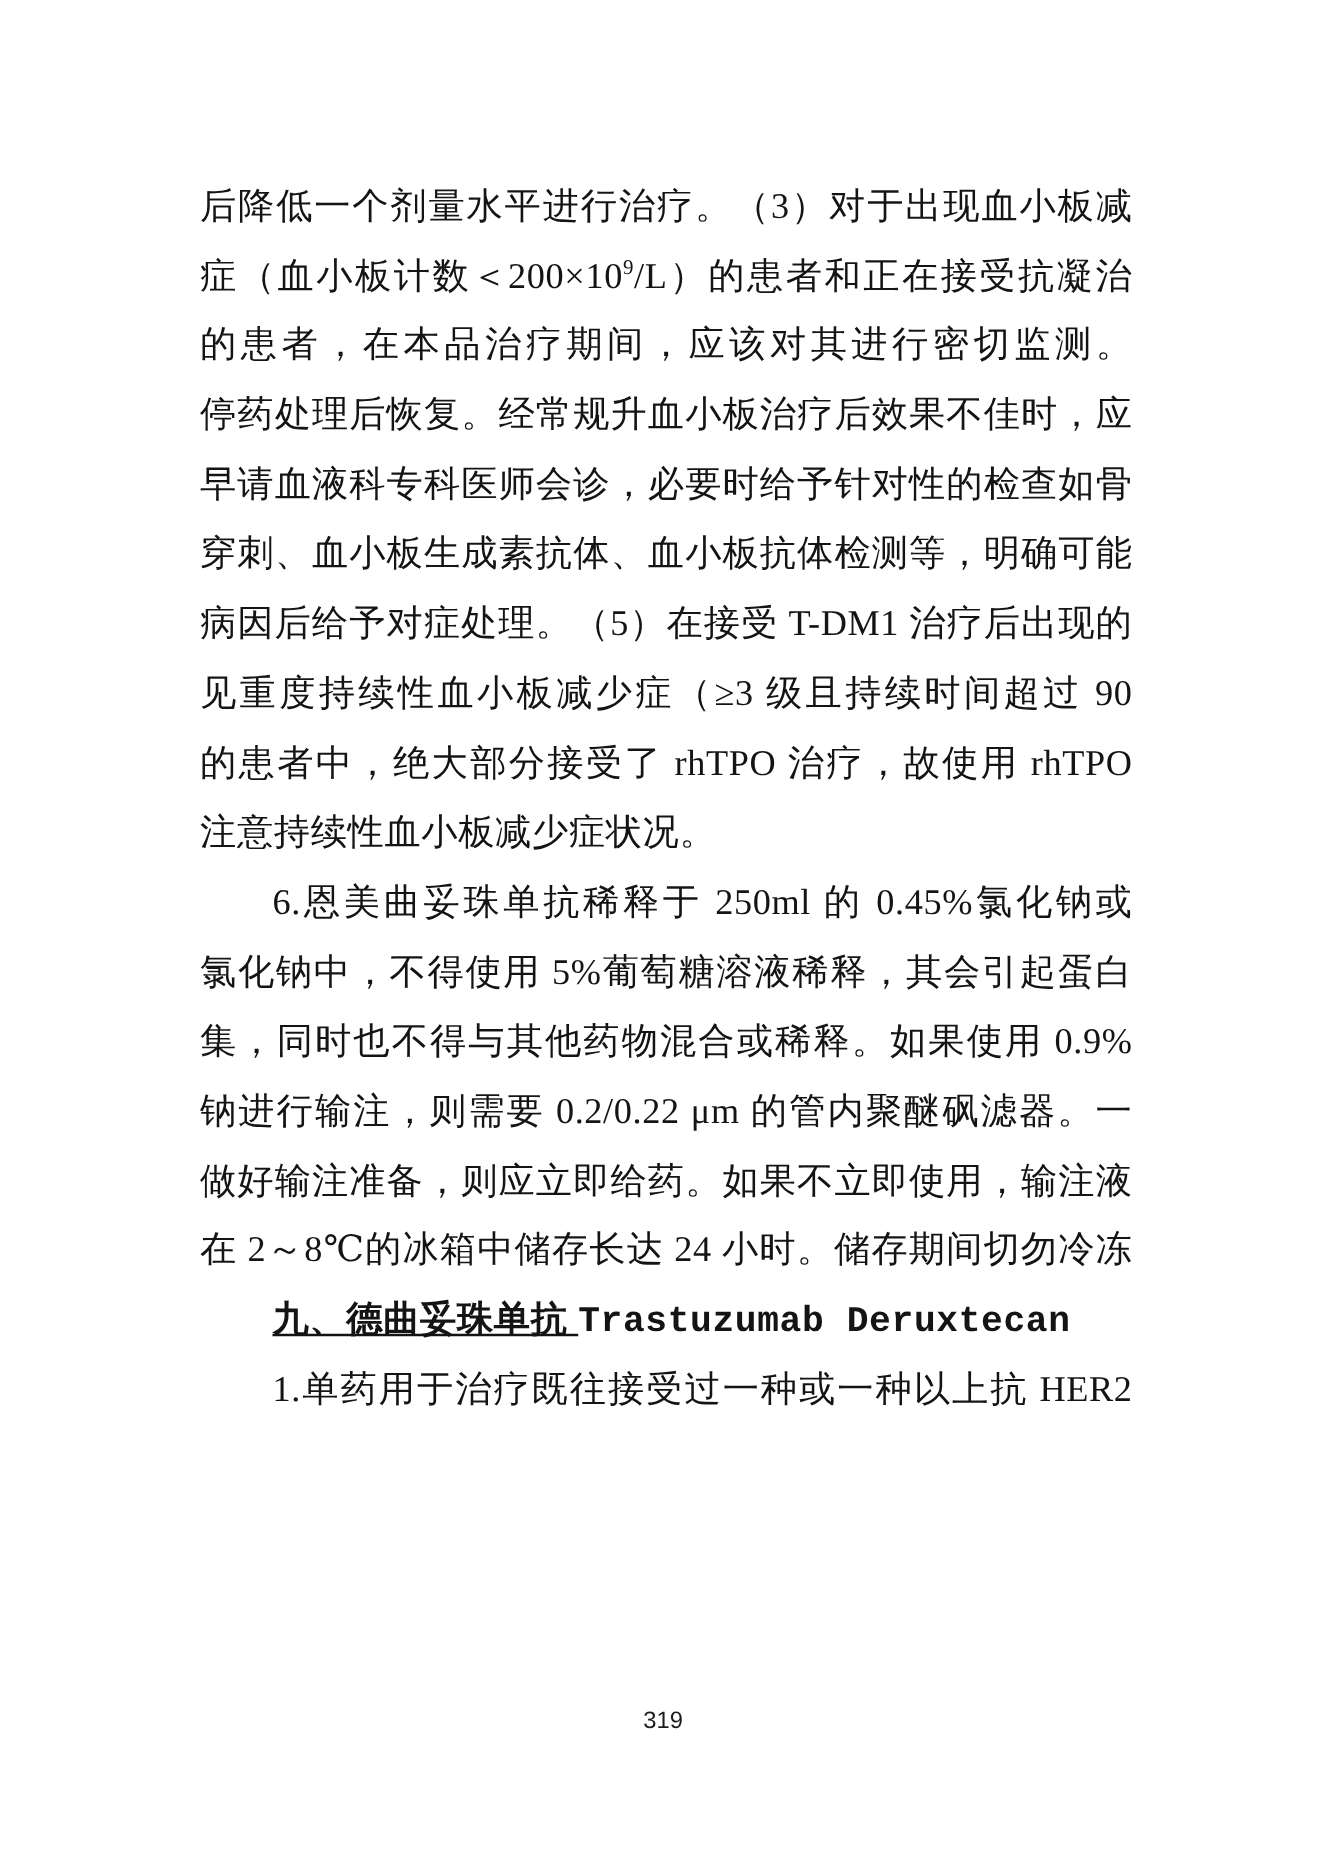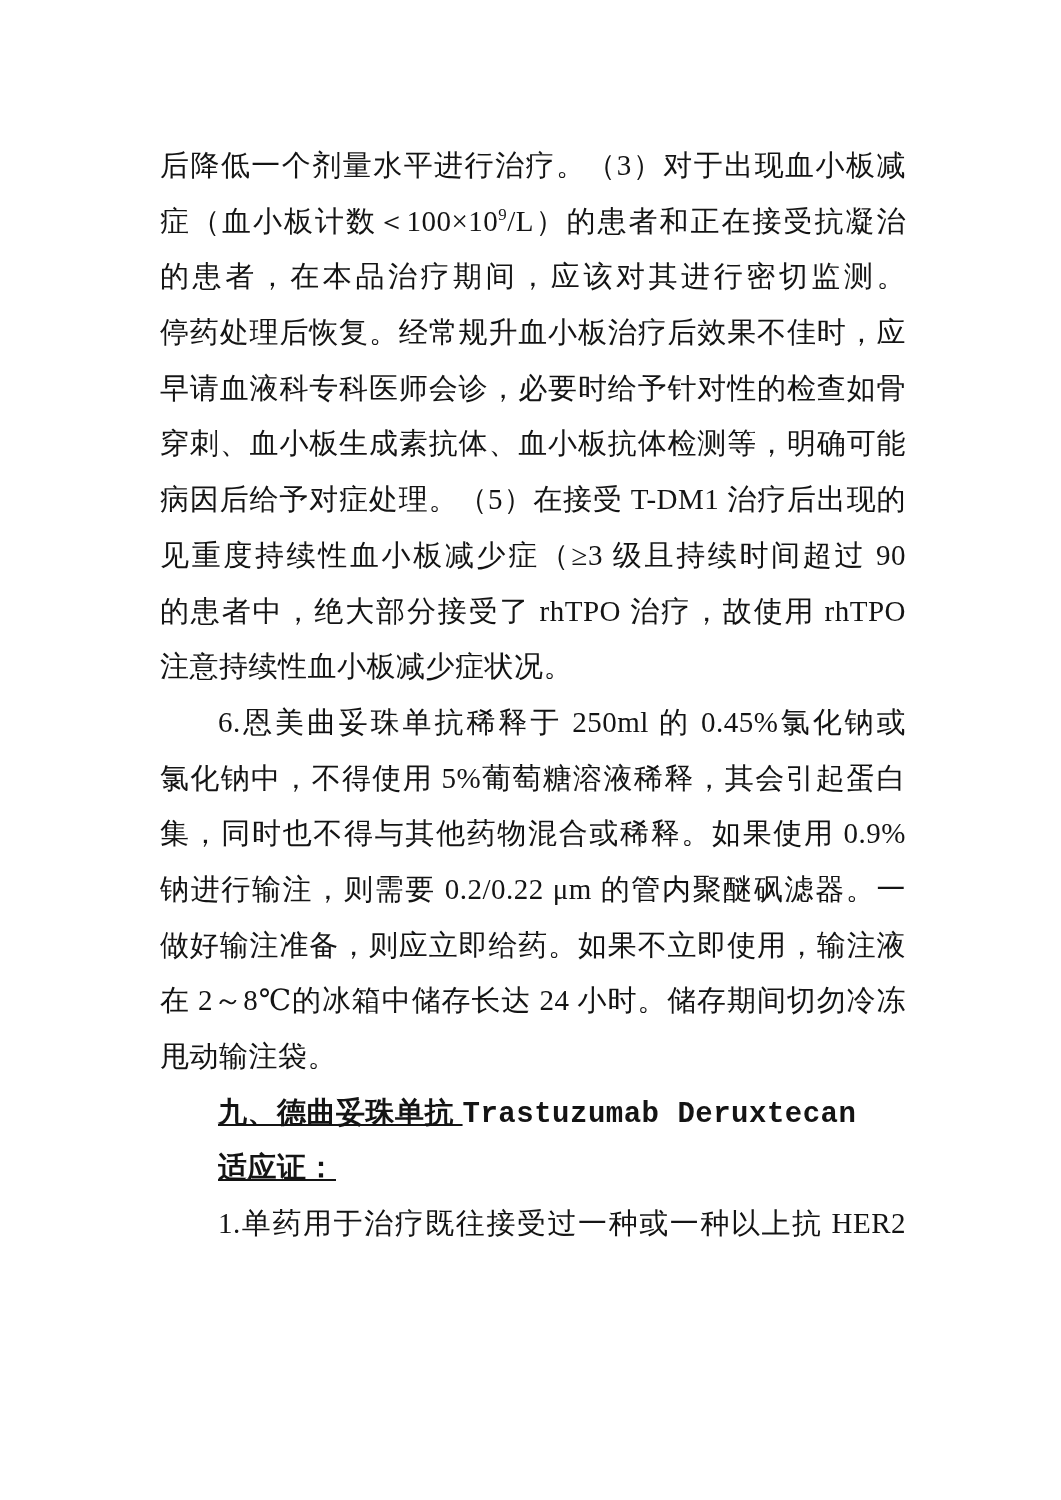--- a/index.html
+++ b/index.html
@@ -68,44 +68,43 @@
 </style>
 </head>
 <body>
 
 <div class="page">
 
   <div class="content">
 
     <div>
       <div class="line just">后降低一个剂量水平进行治疗。（3）对于出现血小板减少</div>
-      <div class="line just"><span>症（血小板计数＜100×10</span><span class="sup">9</span><span>/L）的患者和正在接受抗凝治疗</span></div>
+      <div class="line just"><span>症（血小板计数＜200×10</span><span class="sup">9</span><span>/L）的患者和正在接受抗凝治疗</span></div>
       <div class="line just">的患者，在本品治疗期间，应该对其进行密切监测。（4）</div>
       <div class="line just">停药处理后恢复。经常规升血小板治疗后效果不佳时，应尽</div>
       <div class="line just">早请血液科专科医师会诊，必要时给予针对性的检查如骨髓</div>
       <div class="line just">穿刺、血小板生成素抗体、血小板抗体检测等，明确可能的</div>
       <div class="line just">病因后给予对症处理。（5）在接受 T-DM1 治疗后出现的罕</div>
       <div class="line just">见重度持续性血小板减少症（≥3 级且持续时间超过 90 天）</div>
       <div class="line just">的患者中，绝大部分接受了 rhTPO 治疗，故使用 rhTPO 时应</div>
       <div class="line left">注意持续性血小板减少症状况。</div>
     </div>
 
     <div>
       <div class="line just indent">6.恩美曲妥珠单抗稀释于 250ml 的 0.45%氯化钠或 0.9%</div>
       <div class="line just">氯化钠中，不得使用 5%葡萄糖溶液稀释，其会引起蛋白质聚</div>
       <div class="line just">集，同时也不得与其他药物混合或稀释。如果使用 0.9%氯化</div>
       <div class="line just">钠进行输注，则需要 0.2/0.22 μm 的管内聚醚砜滤器。一旦</div>
       <div class="line just">做好输注准备，则应立即给药。如果不立即使用，输注液可</div>
       <div class="line just">在 2～8℃的冰箱中储存长达 24 小时。储存期间切勿冷冻或</div>
-      <div class="line left">甩动输注袋。</div>
     </div>
 
     <div class="line left indent"><span class="bold-zh">九、德曲妥珠单抗 </span><span class="heading-en">Trastuzumab Deruxtecan</span></div>
 
 
-    <div class="line left indent"><span class="bold-zh">适应证：</span></div>
 
     <div class="line just indent">1.单药用于治疗既往接受过一种或一种以上抗 HER2 药</div>
 
   </div>
 
+  <div class="page-number">319</div>
 
 </div>
 
 </body></html>

